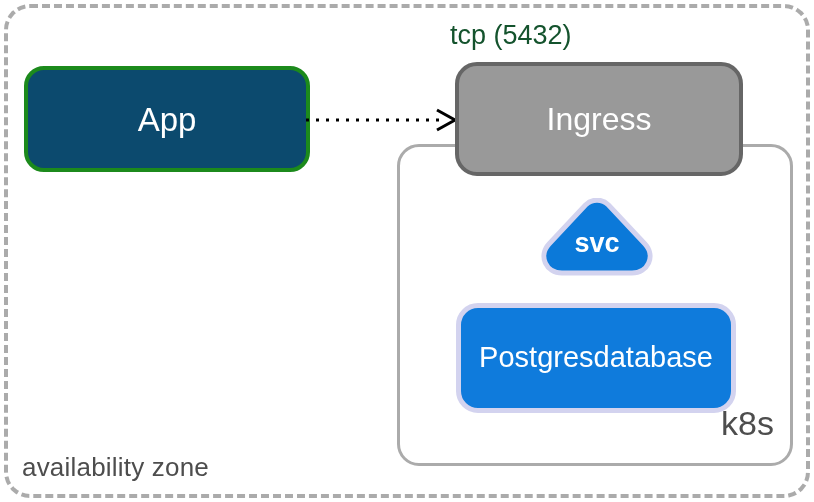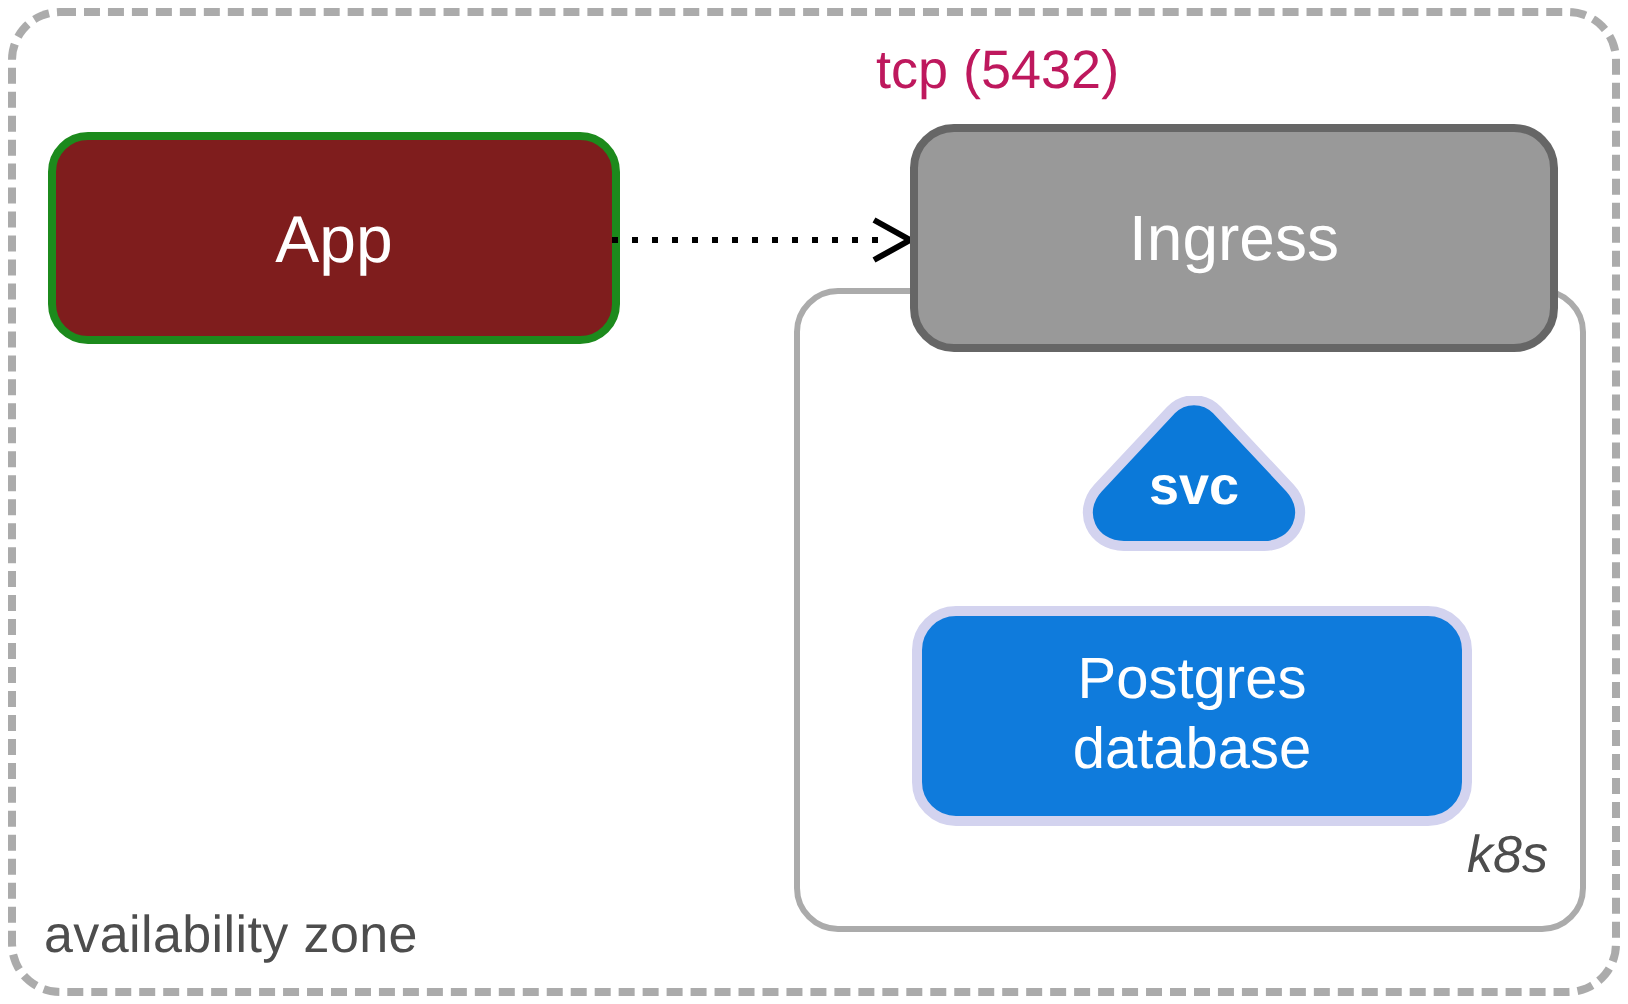--- a/index.html
+++ b/index.html
@@ -50,73 +50,72 @@
     height: 322px;
     box-sizing: border-box;
     border: 3px solid #ababab;
     border-radius: 22px;
     background: transparent;
   }
   #k8s-label {
     position: absolute;
     right: 16px;
     bottom: 20px;
-    font-size: 26px;
+    font-size: 34px;
     color: #4d4d4d;
     white-space: nowrap;
-    font-style: italic;
   }
 
   
   #app-node {
     position: absolute;
     left: 24px;
     top: 66px;
     width: 286px;
     height: 106px;
     box-sizing: border-box;
-    background: #7f1d1d;
+    background: #0c4a6e;
     border: 4px solid #1c8a1c;
     border-radius: 20px;
     display: flex;
     align-items: center;
     justify-content: center;
   }
   #app-label {
     color: #ffffff;
     font-size: 33px;
     line-height: 1;
   }
 
   
   #ingress-node {
     position: absolute;
     left: 455px;
     top: 62px;
-    width: 324px;
+    width: 288px;
     height: 114px;
     box-sizing: border-box;
     background: #999999;
     border: 4px solid #666666;
     border-radius: 22px;
     display: flex;
     align-items: center;
     justify-content: center;
   }
   #ingress-label {
     color: #ffffff;
     font-size: 32px;
     line-height: 1;
   }
   #tcp-label {
     position: absolute;
-    left: 438px;
+    left: 450px;
     top: 20px;
     font-size: 27px;
-    color: #be185d;
+    color: #14532d;
     white-space: nowrap;
   }
 
   
   #edge-app-ingress {
     position: absolute;
     left: 306px;
     top: 100px;
     width: 156px;
     height: 40px;
@@ -148,21 +147,21 @@
     position: absolute;
     left: 456px;
     top: 303px;
     width: 280px;
     height: 110px;
     box-sizing: border-box;
     background: #0f7bdc;
     border: 5px solid #d3d3ef;
     border-radius: 22px;
     display: flex;
-    flex-direction: column;
+    flex-direction: row;
     align-items: center;
     justify-content: center;
   }
   #postgres-node .line {
     color: #ffffff;
     font-size: 29px;
     line-height: 1.22;
     white-space: nowrap;
   }
 </style>

